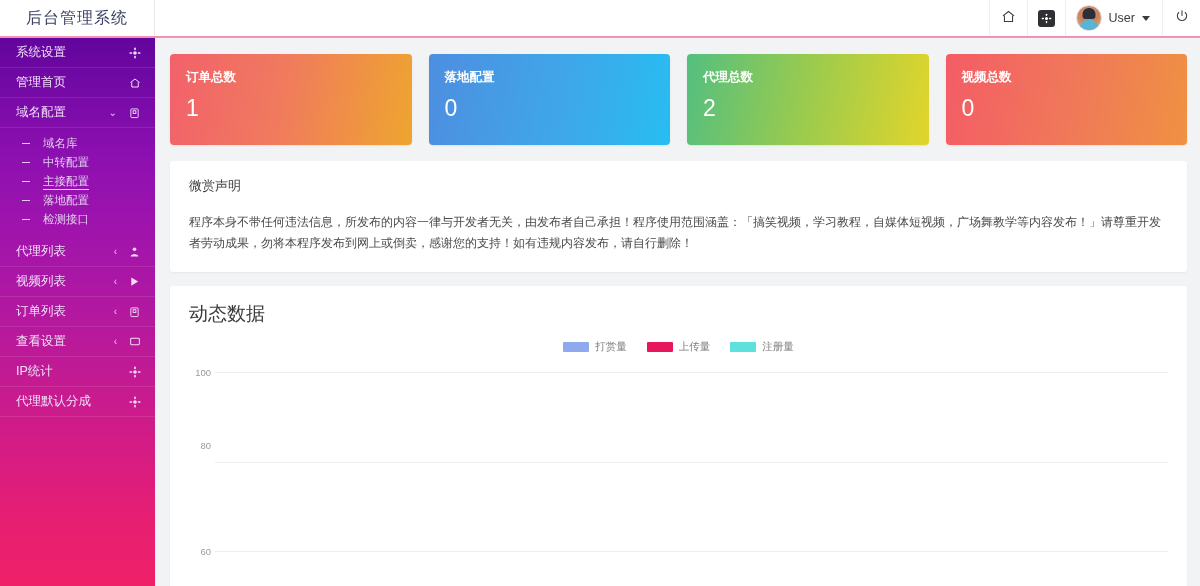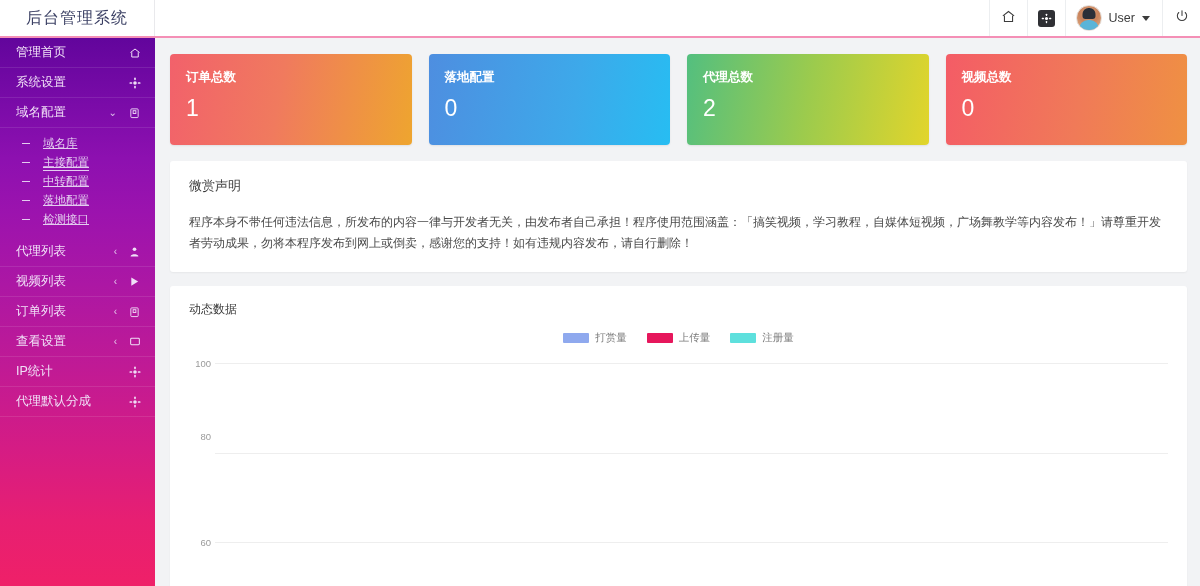--- a/index.html
+++ b/index.html
@@ -73,21 +73,21 @@
     padding: 0 14px 0 16px; color: #f0dff7; font-size: 12.5px;
     border-bottom: 1px solid rgba(255,255,255,0.10);
     cursor: pointer; position: relative;
   }
   .menu-item .mi-label { flex: 1; }
   .menu-item .mi-arrow { font-size: 10px; color: #e8d6f2; margin-right: 11px; opacity: .9; }
   .menu-item .mi-icon { display: flex; align-items: center; justify-content: center; width: 13px; }
   .submenu { padding: 6px 0 8px 0; }
   .sub-item {
     height: 19px; display: flex; align-items: center; gap: 13px;
-    padding-left: 22px; color: #e3cdef; font-size: 11.5px; cursor: pointer; text-decoration: underline;
+    padding-left: 22px; color: #e3cdef; font-size: 11.5px; cursor: pointer;
   }
   .sub-dash { width: 8px; height: 1px; background: #e3cdef; display: block; }
   .sub-item.underlined .sub-text { border-bottom: 1px solid #e3cdef; }
 
   
   .main {
     position: absolute; top: 40px; left: 155px;
     width: 1045px; height: 546px; background: #f2f3f5;
     padding: 14px 13px 0 15px; overflow: hidden;
   }
@@ -105,21 +105,21 @@
     box-shadow: 0 1px 2px rgba(0,0,0,0.05);
   }
   .panel-pad { padding: 16px 19px 18px 19px; }
   .panel-title { font-size: 13px; color: #3a3a3a; margin-bottom: 17px; }
   .panel-text {
     font-size: 12px; color: #4a4a4a; line-height: 21px;
   }
 
   .chart-panel { margin-top: 14px; height: 330px; }
   .chart-head { padding: 15px 19px 0 19px; }
-  .chart-title { font-size: 12px; color: #3a3a3a; }
+  .chart-title { font-size: 19px; color: #3a3a3a; }
   .legend {
     display: flex; justify-content: center; gap: 20px;
     margin-top: 13px; align-items: center;
   }
   .legend-item { display: flex; align-items: center; gap: 6px; }
   .legend-swatch { width: 26px; height: 10px; border-radius: 1px; }
   .legend-label { font-size: 10.5px; color: #7b7b7b; }
 
   .plot { position: relative; height: 250px; margin: 6px 19px 0 19px; }
   .gridline {
@@ -170,65 +170,65 @@
             <path d="M6.5 6 A8 8 0 1 0 17.5 6"></path>
         </svg>
       </span>
     </div>
   </div>
 </div>
 
 <div class="sidebar">
 
   <div class="menu-item">
-    <span class="mi-label">管理首页</span>
-    <span class="mi-icon">
-      <svg width="12" height="12" viewBox="0 0 24 24" fill="none" stroke="#f0dff7" stroke-width="2">
-          <path d="M3 11 L12 4 L21 11"></path>
-          <path d="M5.5 10.5 V20 H18.5 V10.5"></path>
-        </svg>
-    </span>
-  </div>
-
-  <div class="menu-item">
     <span class="mi-label">系统设置</span>
     <span class="mi-icon">
       <svg width="12" height="12" viewBox="0 0 24 24" fill="#f0dff7">
           <circle cx="12" cy="12" r="3.6"></circle>
           <rect x="10.4" y="1" width="3.2" height="5.5" rx="1.3"></rect>
           <rect x="10.4" y="17.5" width="3.2" height="5.5" rx="1.3"></rect>
           <rect x="1" y="10.4" width="5.5" height="3.2" rx="1.3"></rect>
           <rect x="17.5" y="10.4" width="5.5" height="3.2" rx="1.3"></rect>
         </svg>
     </span>
   </div>
 
   <div class="menu-item">
+    <span class="mi-label">管理首页</span>
+    <span class="mi-icon">
+      <svg width="12" height="12" viewBox="0 0 24 24" fill="none" stroke="#f0dff7" stroke-width="2">
+          <path d="M3 11 L12 4 L21 11"></path>
+          <path d="M5.5 10.5 V20 H18.5 V10.5"></path>
+        </svg>
+    </span>
+  </div>
+
+  <div class="menu-item">
     <span class="mi-label">域名配置</span>
     <span class="mi-arrow">⌄</span>
     <span class="mi-icon">
       <svg width="11" height="12" viewBox="0 0 24 24" fill="none" stroke="#f0dff7" stroke-width="2">
           <rect x="4" y="3" width="16" height="19" rx="2"></rect>
           <rect x="9" y="7" width="6" height="6"></rect>
         </svg>
     </span>
   </div>
 
   <div class="submenu">
     <div class="sub-item">
       <span class="sub-dash"></span>
       <span class="sub-text">域名库</span>
     </div>
+    <div class="sub-item">
+      <span class="sub-dash"></span>
+      <span class="sub-text">中转配置</span>
+    </div>
     <div class="sub-item underlined">
       <span class="sub-dash"></span>
       <span class="sub-text">主接配置</span>
-    </div>
-    <div class="sub-item">
-      <span class="sub-dash"></span>
-      <span class="sub-text">中转配置</span>
     </div>
     <div class="sub-item">
       <span class="sub-dash"></span>
       <span class="sub-text">落地配置</span>
     </div>
     <div class="sub-item">
       <span class="sub-dash"></span>
       <span class="sub-text">检测接口</span>
     </div>
   </div>

